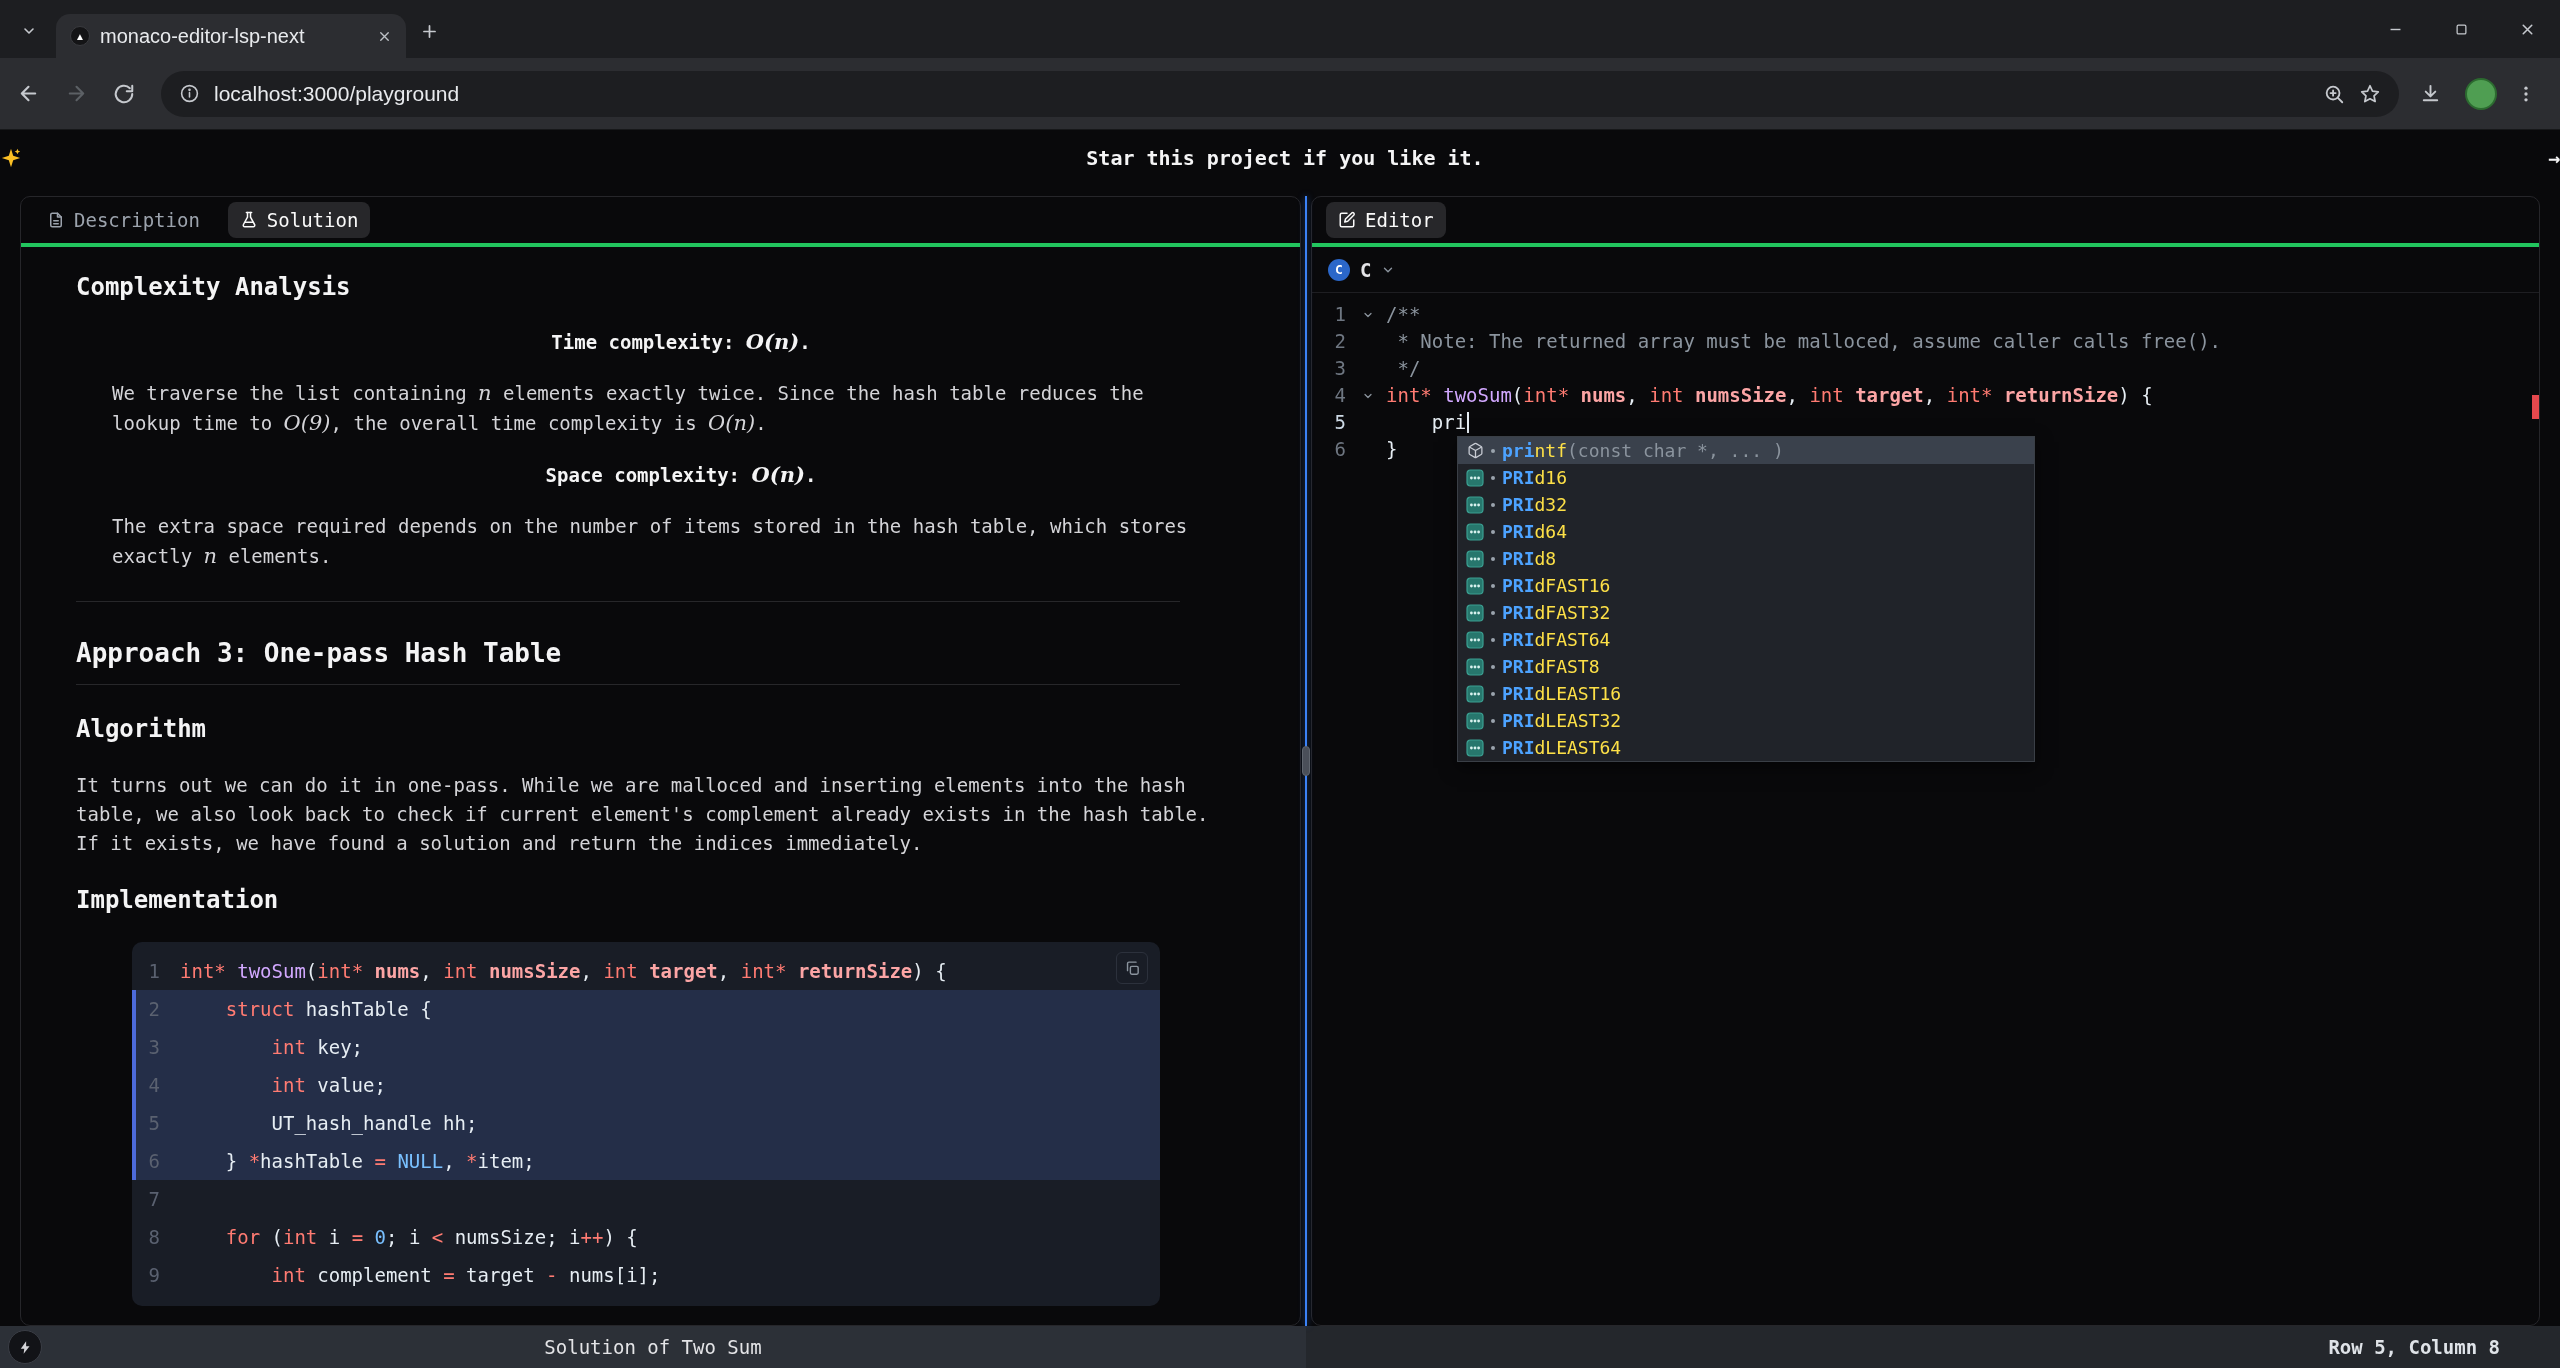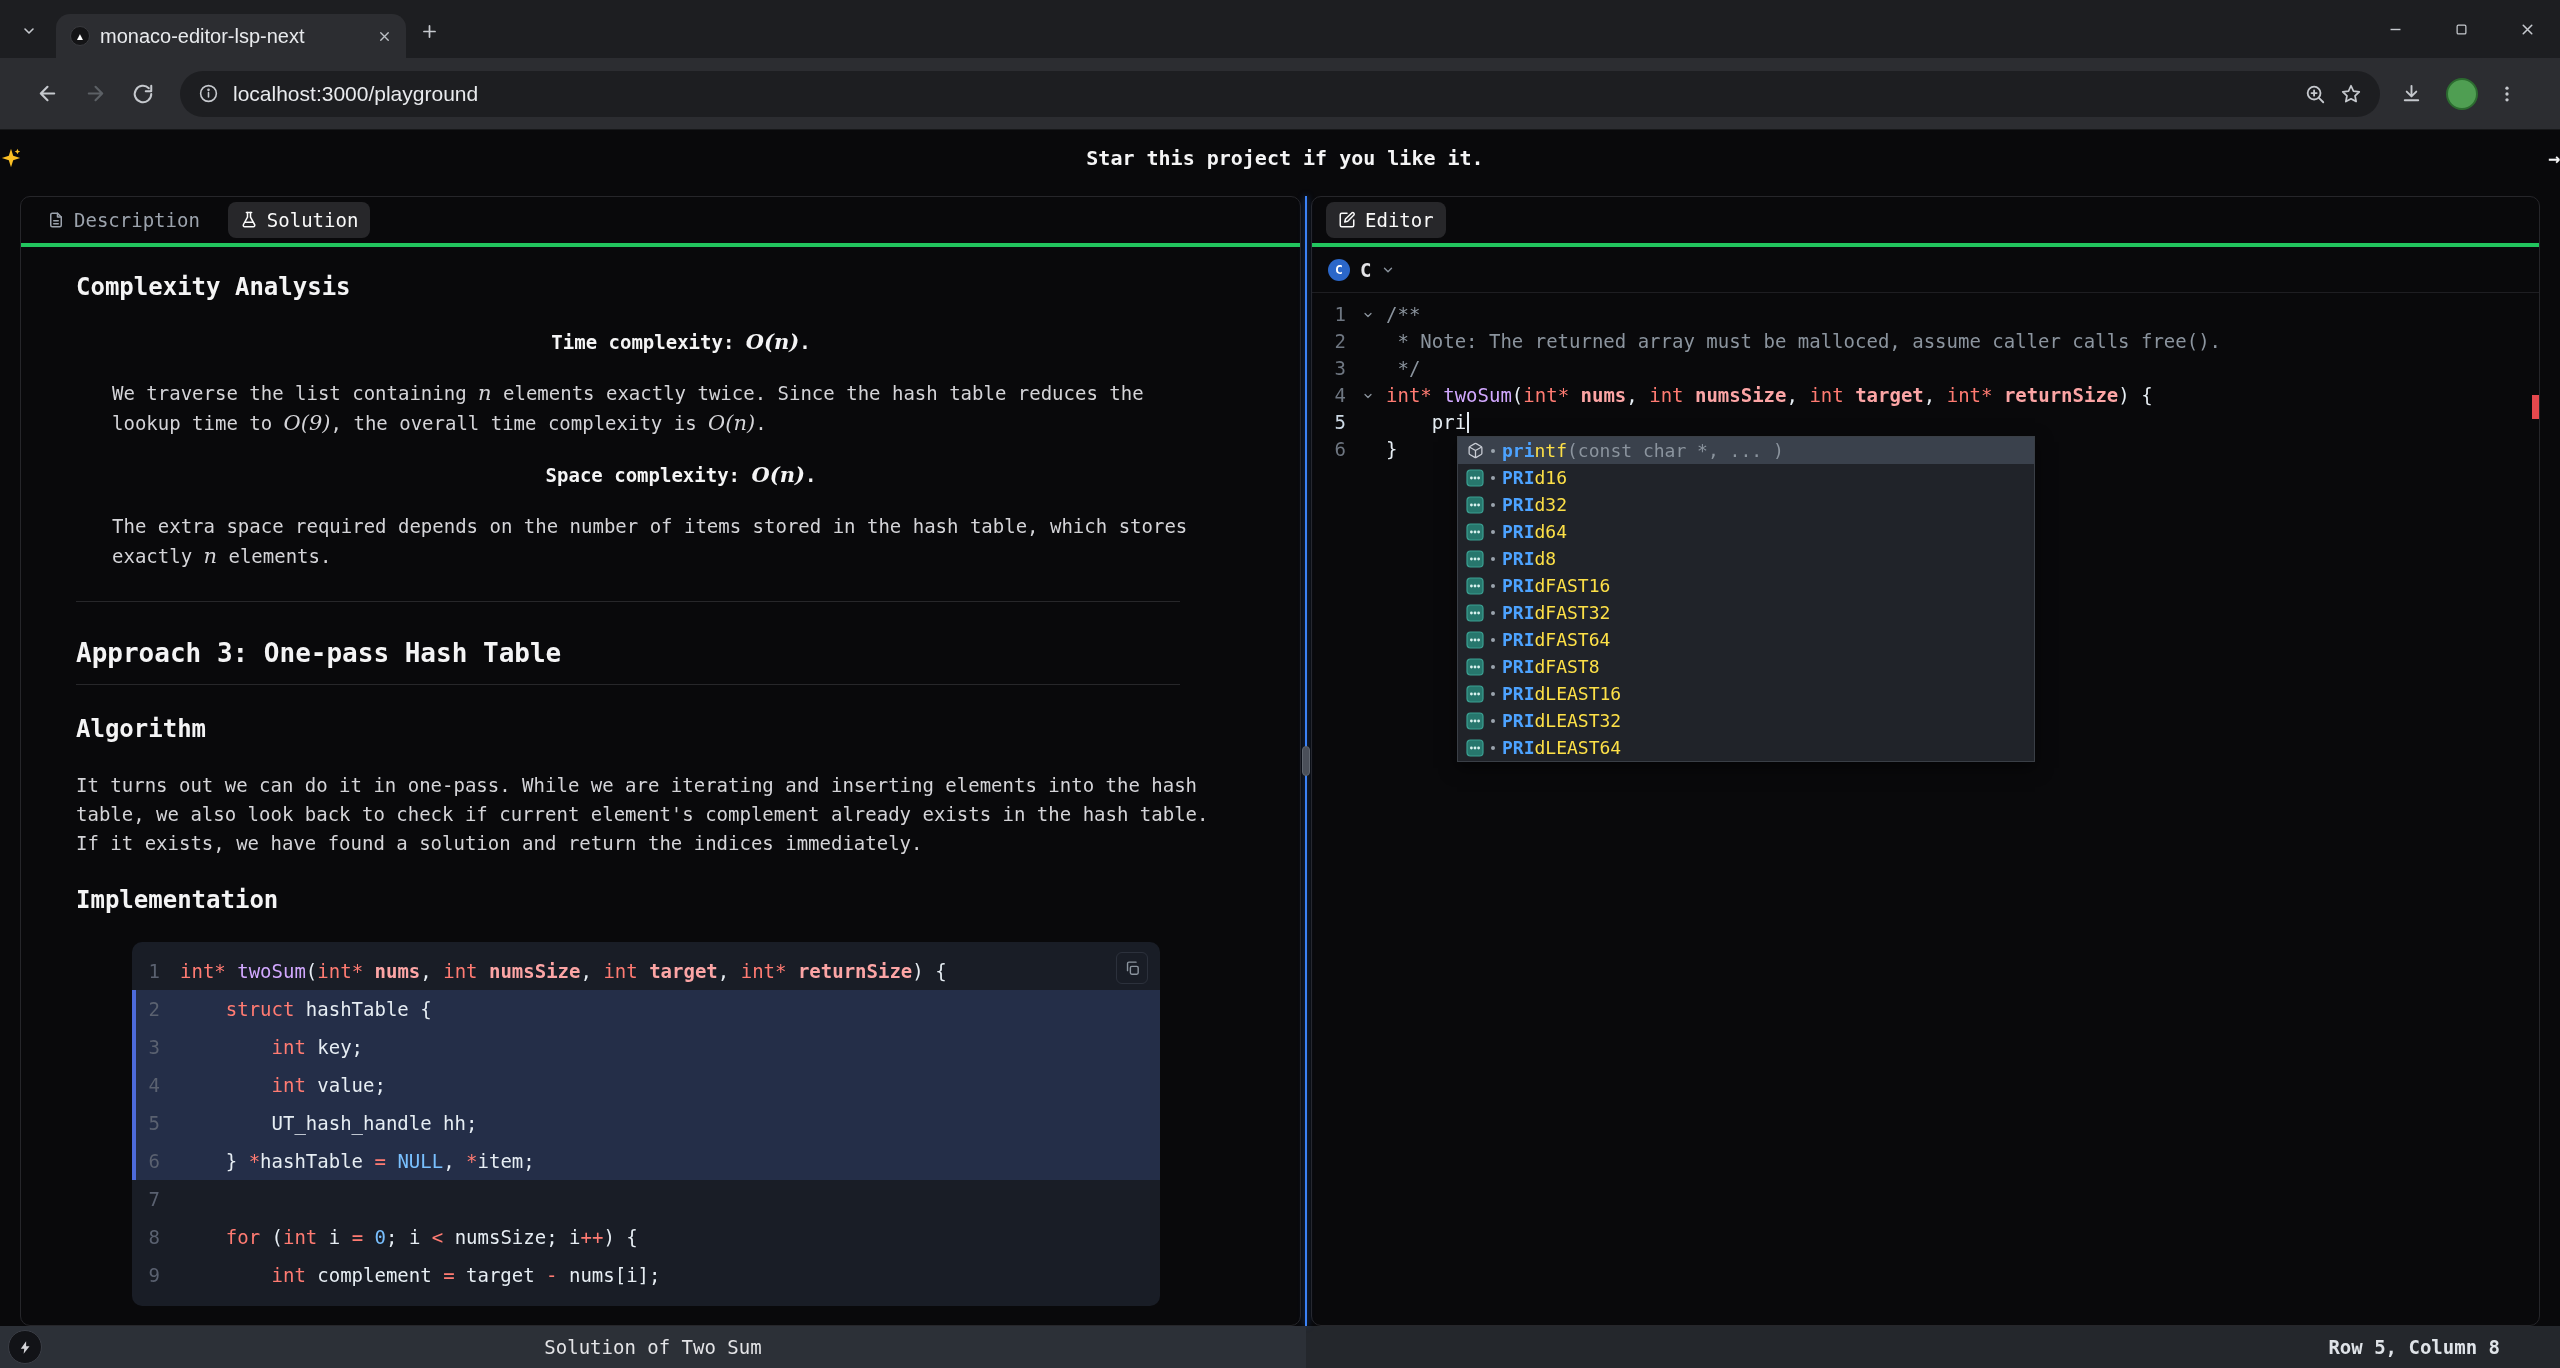--- a/index.html
+++ b/index.html
@@ -15,21 +15,21 @@
   .favicon { width:20px; height:20px; border-radius:50%; background:#141416; border:1px solid #3a3b3f;
              display:flex; align-items:center; justify-content:center; color:#fff; font-size:10px;
              font-family:"Liberation Sans",sans-serif; }
   .btab-title { color:#e8eaed; font-size:20px; font-family:"Liberation Sans",sans-serif; white-space:nowrap;
                 overflow:hidden; flex:1; }
   .icon-btn { display:flex; align-items:center; justify-content:center; border:none; background:transparent; cursor:pointer; }
   .newtab { width:34px; height:34px; margin:0 0 10px 6px; border-radius:50%; }
   .win-controls { margin-left:auto; display:flex; height:58px; }
   .win-btn { width:66px; height:58px; display:flex; align-items:center; justify-content:center; }
 
-  .toolbar { height:72px; background:#2c2d31; display:flex; align-items:center; padding:0 26px;
+  .toolbar { height:72px; background:#2c2d31; display:flex; align-items:center; padding:0 7px;
              border-bottom:1px solid #17181a; }
   .nav-btn { width:42px; height:42px; border-radius:50%; margin-right:6px; }
   .omnibox { flex:1; height:46px; background:#1d1e21; border-radius:23px; margin:0 10px; display:flex;
              align-items:center; padding:0 18px; gap:14px; }
   .url-text { color:#e8eaed; font-size:21px; font-family:"Liberation Sans",sans-serif; flex:1; }
   .toolbar-right { display:flex; align-items:center; gap:8px; }
   .avatar { width:32px; height:32px; border-radius:50%; background:#4f9e52; border:2px solid #2c6b30; }
 
   
   .page { height:1238px; display:flex; flex-direction:column; background:#09090b; }
@@ -249,21 +249,21 @@
         <h3>Complexity Analysis</h3>
         <div class="complexity">
           <p class="bold-line"><span class="seg-bold seg-bold" style="font-weight: 700;">Time complexity: </span><span class="seg-math">O(n)</span><span class="seg-bold seg-bold" style="font-weight: 700;">.</span></p>
           <p class="para"><span class="seg-text">We traverse the list containing </span><span class="seg-math">n</span><span class="seg-text"> elements exactly twice. Since the hash table reduces the lookup time to </span><span class="seg-math">O(9)</span><span class="seg-text">, the overall time complexity is </span><span class="seg-math">O(n)</span><span class="seg-text">.</span></p>
           <p class="bold-line"><span class="seg-bold seg-bold" style="font-weight: 700;">Space complexity: </span><span class="seg-math">O(n)</span><span class="seg-bold seg-bold" style="font-weight: 700;">.</span></p>
           <p class="para"><span class="seg-text">The extra space required depends on the number of items stored in the hash table, which stores exactly </span><span class="seg-math">n</span><span class="seg-text"> elements.</span></p>
         </div>
         <hr>
         <h2>Approach 3: One-pass Hash Table</h2>
         <h3>Algorithm</h3>
-        <p class="para-wide">It turns out we can do it in one-pass. While we are iterating and inserting elements into the hash table, we also look back to check if current element's complement already exists in the hash table. If it exists, we have found a solution and return the indices immediately.</p>
+        <p class="para-wide">It turns out we can do it in one-pass. While we are malloced and inserting elements into the hash table, we also look back to check if current element's complement already exists in the hash table. If it exists, we have found a solution and return the indices immediately.</p>
         <h3>Implementation</h3>
         <div class="impl">
           <div class="codeblock">
             <button class="copy-btn">
               <svg width="17" height="17" viewBox="0 0 24 24" fill="none" stroke="#8b949e" stroke-width="2" stroke-linecap="round" stroke-linejoin="round">
                   <rect x="9" y="9" width="11" height="11" rx="2"></rect>
                   <path d="M5 15V5a2 2 0 0 1 2-2h10"></path>
                 </svg>
             </button>
             <div>

